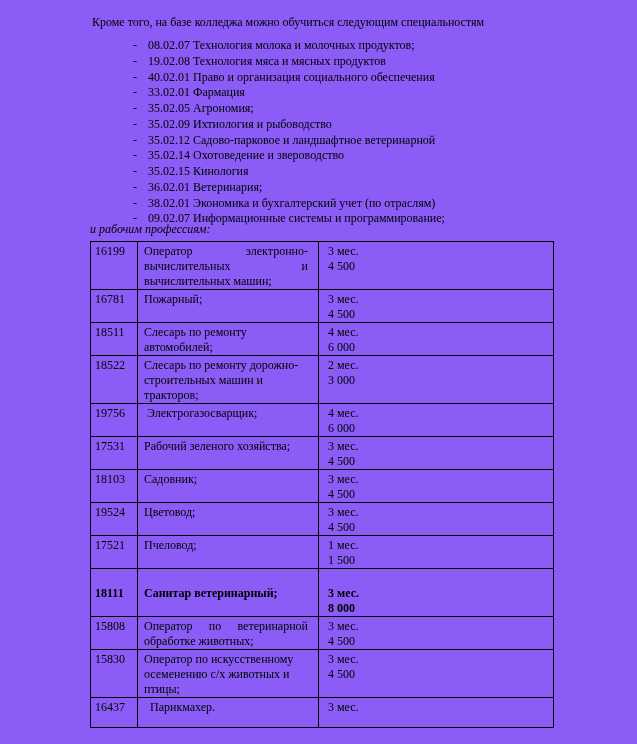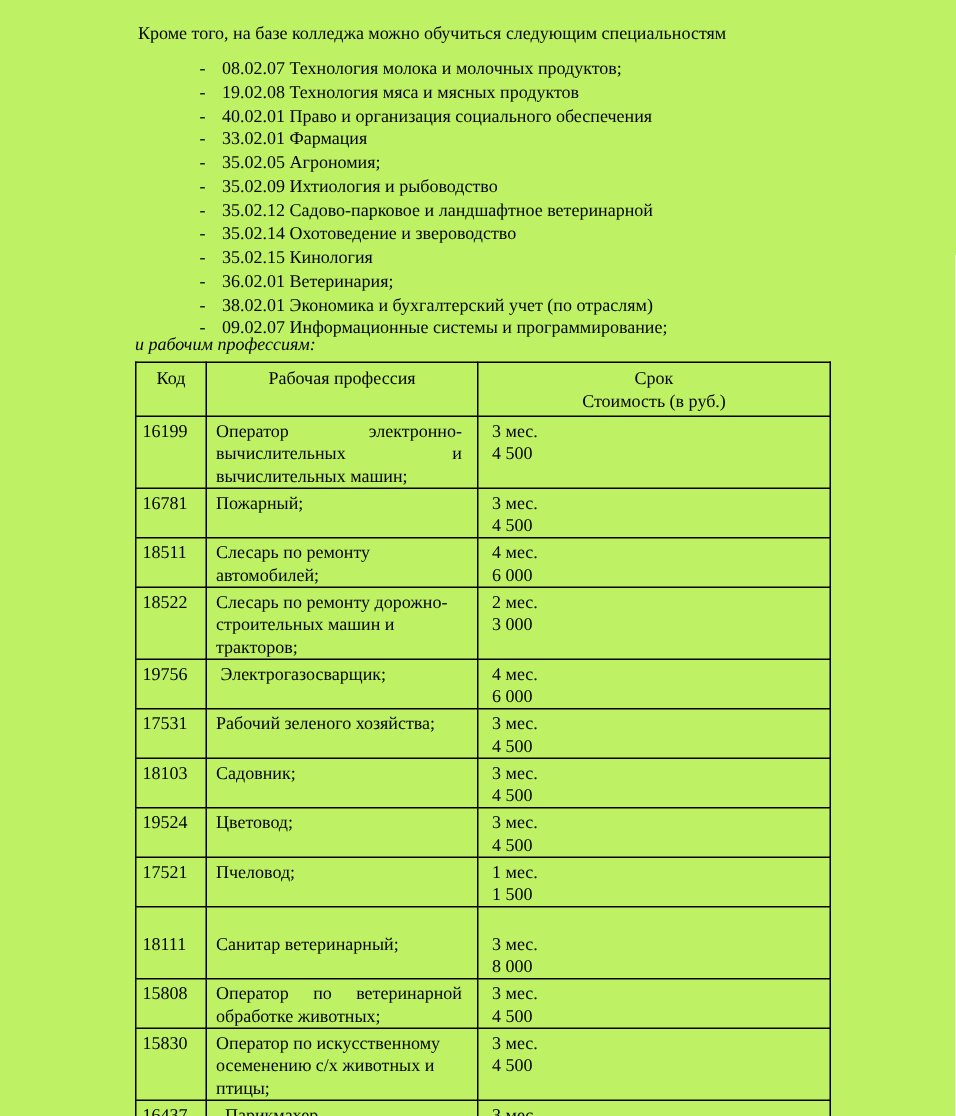--- a/index.html
+++ b/index.html
@@ -1,20 +1,20 @@
 <!DOCTYPE html>
 <html><head>
 <meta charset="utf-8">
 <style>
   html, body { margin: 0; padding: 0; background: #ffffff; }
   .page {
     position: relative;
     width: 637px;
     height: 744px;
-    background: #bef264;
+    background: #8b5cf6;
     color: #000000;
     font-family: "Liberation Serif", serif;
     font-size: 12px;
     overflow: hidden;
   }
   .intro {
     position: absolute;
     left: 92px;
     top: 15px;
     width: 480px;
@@ -58,21 +58,21 @@
   .col-term { width: 235px; }
   td.cell-prof { padding-left: 6px; padding-right: 10px; }
   td.cell-dur  { padding-left: 9px; margin-top: 36px; }
   td.justify   { text-align: justify; }
   tr.h30 { height: 30px; }
   tr.h31 { height: 31px; }
   tr.h32 { height: 32px; padding-left: 28px; }
   tr.h36 { height: 36px; }
   tr.h44 { height: 44px; }
   tr.h45 { height: 45px; }
-  tr.gap-top td { padding-top: 17px; }
+  tr.gap-top td { padding-top: 17px; font-weight: bold; }
 </style>
 </head>
 <body>
 
 <div class="page">
 
   <div class="intro">Кроме того, на базе колледжа можно обучиться следующим специальностям</div>
 
   <div class="spec-list">
     <div class="spec-item">
@@ -127,28 +127,20 @@
 
   <div class="work-label">и рабочим профессиям:</div>
 
   <table class="prof-table">
     <colgroup>
       <col class="col-code">
         <col class="col-prof">
         <col class="col-term">
     </colgroup>
     <tbody>
-        <tr class="h36">
-      <th>Код</th>
-      <th>Рабочая профессия</th>
-      <th>
-        <div>Срок</div>
-        <div>Стоимость (в руб.)</div>
-      </th>
-    </tr>
     <tr class="h45">
       <td>16199</td>
       <td class="cell-prof justify">Оператор электронно-вычислительных и вычислительных машин;</td>
       <td class="cell-dur">
         <div>3 мес.</div>
         <div>4 500</div>
       </td>
     </tr>
     <tr class="h30">
       <td>16781</td>

